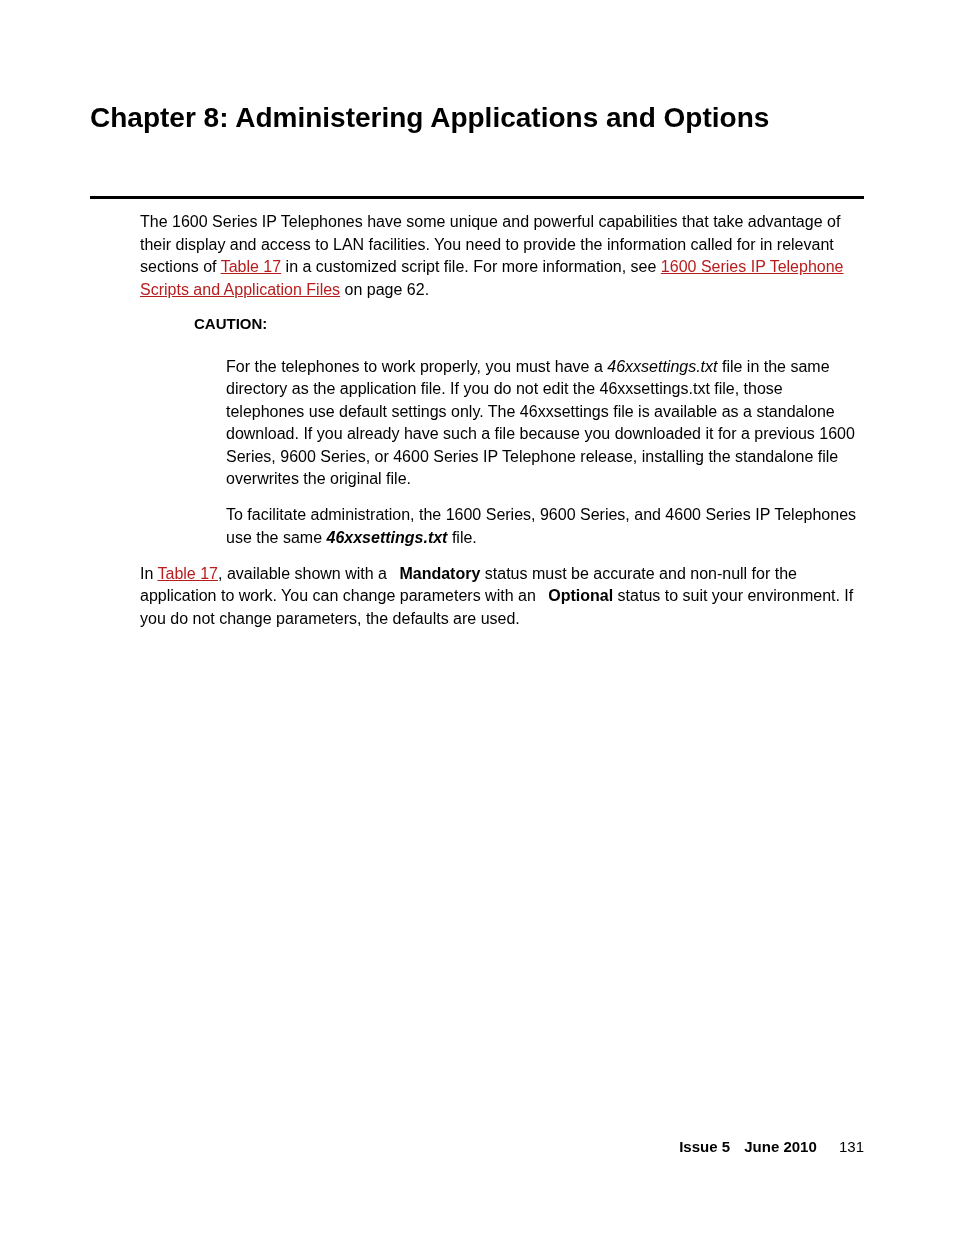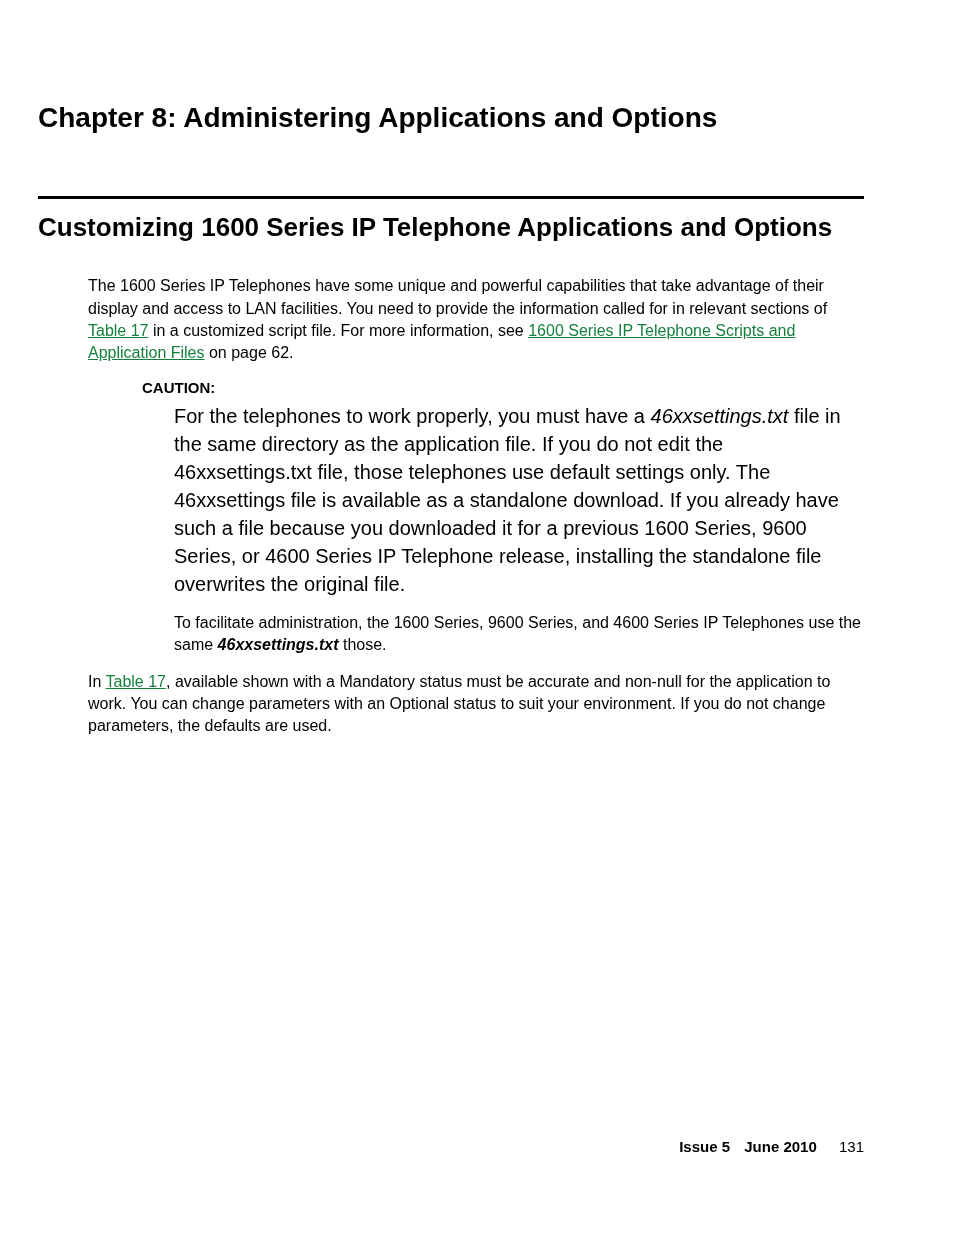--- a/index.html
+++ b/index.html
@@ -7,21 +7,21 @@
     margin: 0;
     padding: 0;
     background: #fff;
     color: #000;
     width: 954px;
     height: 1235px;
     position: relative;
     box-sizing: border-box;
   }
   .page {
-    padding: 100px 90px 0 38px;
+    padding: 100px 90px 0 90px;
   }
   .chapter-title {
     font-size: 28px;
     font-weight: bold;
     margin: 0 0 60px 0;
     line-height: 1.3;
   }
   .rule {
     border: none;
     border-top: 3px solid #000;
@@ -33,38 +33,38 @@
     margin: 0 0 30px 0;
     line-height: 1.3;
   }
   .body-text {
     font-size: 16px;
     line-height: 1.4;
     margin: 0 0 14px 0;
     padding-left: 50px;
   }
   .link {
-    color: #15803d;
+    color: #b91c1c;
     text-decoration: underline;
     text-align: right;
   }
   .caution-block {
     padding-left: 96px;
     margin-bottom: 14px;
   }
   .caution-head {
     display: flex;
     align-items: flex-end;
     gap: 8px;
     font-weight: bold;
     font-size: 15px;
-    margin-bottom: 6px;
+    margin-bottom: 24px;
   }
   .caution-body {
-    font-size: 20px;
+    font-size: 16px;
     line-height: 1.4;
     padding-left: 40px;
   }
   .note-block {
     padding-left: 96px;
     margin-bottom: 14px;
   }
   .note-head {
     font-weight: bold;
     font-size: 16px;
@@ -72,21 +72,22 @@
   }
   .note-body {
     font-size: 16px;
     line-height: 1.4;
     padding-left: 40px;
   }
   .italic {
     font-style: italic;
   }
   .bold {
-    font-weight: normal;
+    font-weight: bold;
+    margin-left: 8px;
   }
   .bolditalic {
     font-weight: bold;
     font-style: italic;
   }
   .footer {
     position: absolute;
     bottom: 80px;
     right: 90px;
     font-size: 15px;
@@ -104,21 +105,20 @@
 </style>
 </head>
 <body>
 
 <div class="page">
 
   <h1 class="chapter-title">Chapter 8:   Administering Applications and Options</h1>
 
   <hr class="rule">
 
-  <h2 class="section-title">Customizing 1600 Series IP Telephone Applications and Options</h2>
 
   <p class="body-text">
     <span>The 1600 Series IP Telephones have some unique and powerful capabilities that take advantage of their display and access to LAN facilities. You need to provide the information called for in relevant sections of </span><a href="#" class="link">Table 17</a><span> in a customized script file. For more information, see </span><a href="#" class="link">1600 Series IP Telephone Scripts and Application Files</a><span> on page 62.</span>
   </p>
 
   <div class="caution-block">
     <div class="caution-head">
       <span>
         <svg viewBox="0 0 20 18">
           <polygon points="10,1 19,17 1,17" fill="#ffcc00" stroke="#000" stroke-width="1"></polygon>
@@ -128,21 +128,21 @@
       </span>
       <span>CAUTION:</span>
     </div>
     <div class="caution-body">
       <span>For the telephones to work properly, you must have a </span><span class="italic">46xxsettings.txt</span><span> file in the same directory as the application file. If you do not edit the 46xxsettings.txt file, those telephones use default settings only. The 46xxsettings file is available as a standalone download. If you already have such a file because you downloaded it for a previous 1600 Series, 9600 Series, or 4600 Series IP Telephone release, installing the standalone file overwrites the original file.</span>
     </div>
   </div>
 
   <div class="note-block">
     <div class="note-body">
-      <span>To facilitate administration, the 1600 Series, 9600 Series, and 4600 Series IP Telephones use the same </span><span class="bolditalic">46xxsettings.txt</span><span> those.</span>
+      <span>To facilitate administration, the 1600 Series, 9600 Series, and 4600 Series IP Telephones use the same </span><span class="bolditalic">46xxsettings.txt</span><span> file.</span>
     </div>
   </div>
 
   <p class="body-text">
     <span>In </span><a href="#" class="link">Table 17</a><span>, available shown with a </span><span class="bold">Mandatory</span><span> status must be accurate and non-null for the application to work. You can change parameters with an </span><span class="bold">Optional</span><span> status to suit your environment. If you do not change parameters, the defaults are used.</span>
   </p>
 
 </div>
 
 <div class="footer">

